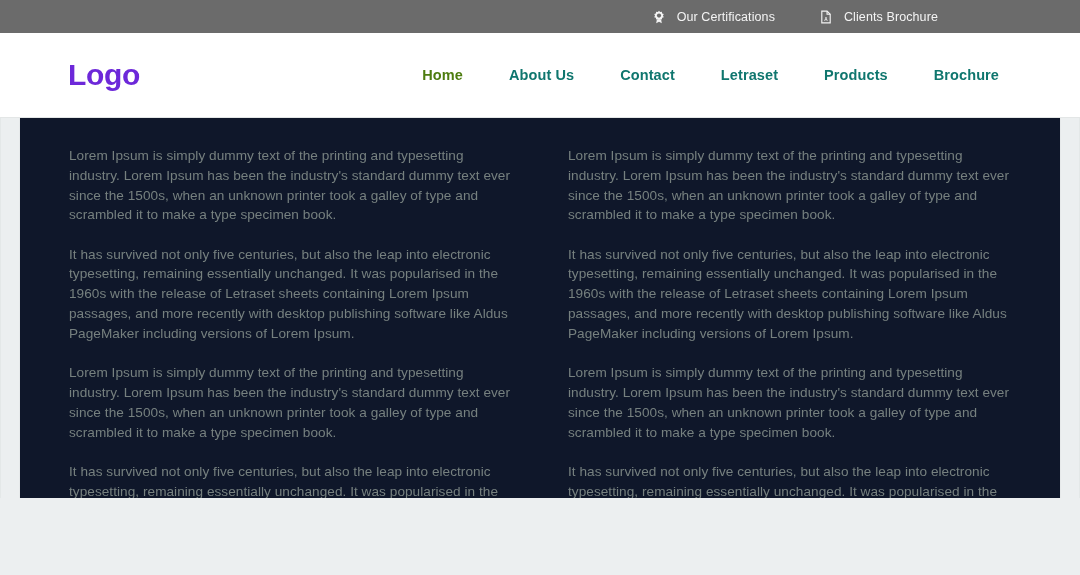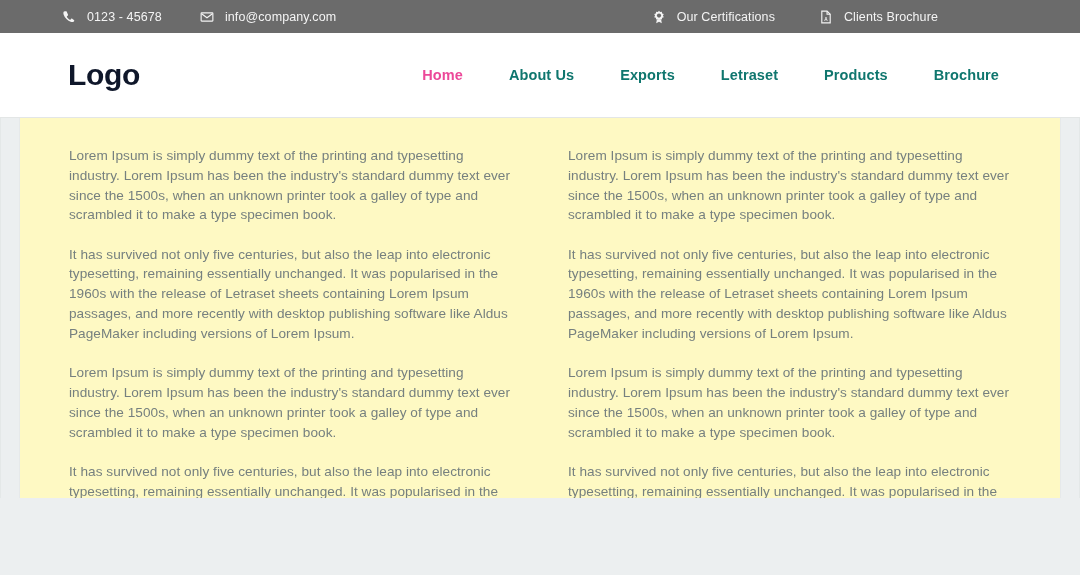--- a/index.html
+++ b/index.html
@@ -71,21 +71,21 @@
     display: flex;
     align-items: center;
     border-bottom: 1px solid #e3e6e6;
     position: relative;
   }
 
   .logo {
     margin-left: 68px;
     font-size: 30px;
     font-weight: bold;
-    color: #0f172a;
+    color: #6d28d9;
     letter-spacing: -0.3px;
     line-height: 1;
   }
 
   .nav {
     margin-left: auto;
     margin-right: 58px;
     display: flex;
     align-items: center;
     gap: 0;
@@ -93,25 +93,25 @@
 
   .nav a {
     font-size: 14.5px;
     font-weight: bold;
     color: #0f766e;
     text-decoration: none;
     padding: 0 23px;
     letter-spacing: 0.1px;
     white-space: nowrap;
   }
-  .nav a.active { color: #ec4899; }
+  .nav a.active { color: #4d7c0f; }
 
   
   .page {
-    background: #fef9c3;
+    background: #0f172a;
     border-left: 1px solid #e4e8e8;
     border-right: 1px solid #e4e8e8;
     height: 380px;
     overflow: hidden;
     position: relative;
   }
 
   .gutter-l, .gutter-r {
     position: absolute;
     top: 0;
@@ -141,42 +141,20 @@
     margin-bottom: 19.5px;
     letter-spacing: 0.05px;
   }
   .col p:last-child { margin-bottom: 0; }
 </style>
 </head>
 <body>
 
 <div class="topbar">
 
-  <div class="topbar-left">
-
-    <a class="tb-item" href="#">
-      <span class="tb-ico">
-        <svg width="14" height="14" viewBox="0 0 16 16" fill="#f4f4f4">
-          <path d="M3.2 1.3c-.5 0-1 .3-1.3.8-.5.9-.5 2 0 3.3.6 1.6 1.7 3.3 3.2 4.8 1.5 1.5 3.2 2.6 4.8 3.2 1.3.5 2.4.5 3.3 0 .5-.3.8-.8.8-1.3 0-.3-.1-.6-.4-.8l-1.9-1.3c-.4-.3-.9-.2-1.2.1l-.8.9c-.2.2-.5.3-.8.2-.6-.3-1.3-.8-1.9-1.4-.6-.6-1.1-1.3-1.4-1.9-.1-.3 0-.6.2-.8l.9-.8c.3-.3.4-.8.1-1.2L5.3 1.7c-.2-.3-.5-.4-.8-.4h-1.3z"></path>
-        </svg>
-      </span>
-      <span>0123 - 45678</span>
-    </a>
-
-    <a class="tb-item" href="#">
-      <span class="tb-ico">
-        <svg width="14" height="14" viewBox="0 0 16 16" fill="none" stroke="#f4f4f4" stroke-width="1.3">
-          <rect x="1.3" y="3.3" width="13.4" height="9.4" rx="0.6"></rect>
-          <path d="M1.8 4.2l6.2 4.6 6.2-4.6"></path>
-        </svg>
-      </span>
-      <span>info@company.com</span>
-    </a>
-
-  </div>
 
   <div class="topbar-right">
 
     <a class="tb-item" href="#">
       <span class="tb-ico">
         <svg width="14" height="14" viewBox="0 0 16 16" fill="#f4f4f4">
           <path d="M8 .9l1.3 1.5 1.9-.5.4 2 1.9.7-1 1.8 1 1.8-1.9.7-.4 2-1.9-.5L8 12l-1.3-1.6-1.9.5-.4-2-1.9-.7 1-1.8-1-1.8 1.9-.7.4-2 1.9.5z"></path>
           <circle cx="8" cy="6.4" r="2.4" fill="#6b6b6b"></circle>
           <path d="M5.6 10.6l-.8 4.4 3.2-1.7 3.2 1.7-.8-4.4z" fill="#f4f4f4"></path>
         </svg>
@@ -198,21 +176,21 @@
   </div>
 </div>
 
 <div class="header">
 
   <div class="logo">Logo</div>
 
   <nav class="nav">
     <a class="active" href="#">Home</a>
     <a href="#">About Us</a>
-    <a href="#">Exports</a>
+    <a href="#">Contact</a>
     <a href="#">Letraset</a>
     <a href="#">Products</a>
     <a href="#">Brochure</a>
   </nav>
 
 </div>
 
 <div class="page">
 
   <div class="gutter-l"></div>

